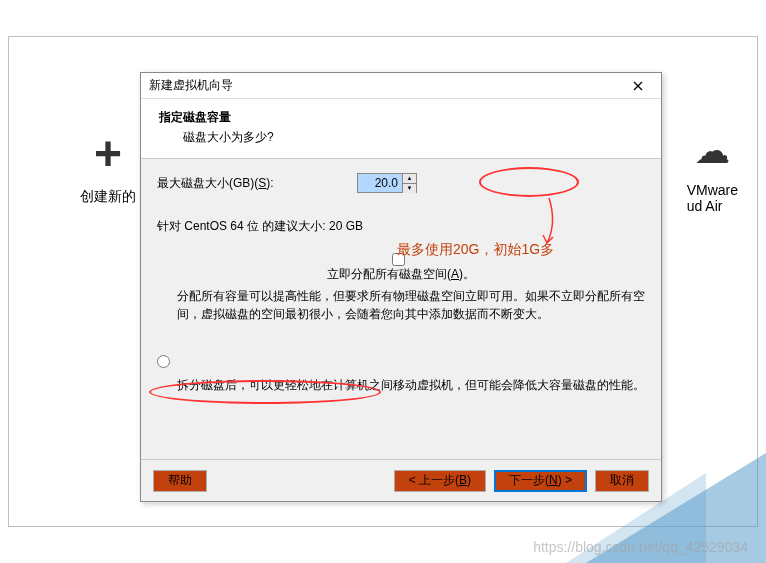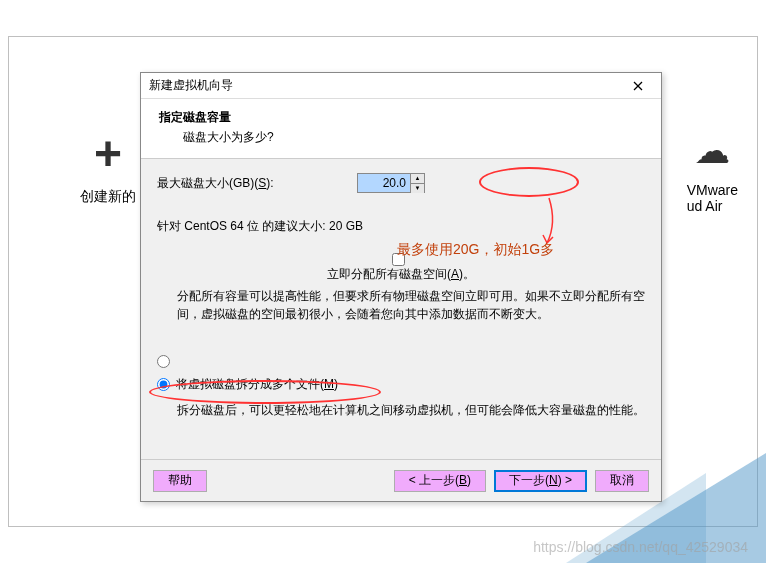--- a/index.html
+++ b/index.html
@@ -124,21 +124,21 @@
     }
     .row-disk-label { width: 200px; }
     .spinner-wrap {
       display: flex;
       border: 1px solid #888;
       background: #fff;
       height: 20px;
       position: relative;
     }
     .spinner-input {
-      width: 52px;
+      width: 44px;
       border: none;
       text-align: right;
       padding-right: 4px;
       font-size: 12px;
       background: #b3d7ff;
       color: #000;
     }
     .spinner-btns {
       width: 14px;
       display: flex;
@@ -225,21 +225,21 @@
       border-top: 1px solid #ccc;
       display: flex;
       align-items: center;
       padding: 0 12px;
       gap: 8px;
       background: #f0f0f0;
     }
     .btn {
       height: 22px;
       padding: 0 14px;
-      background: #f0abfc;
+      background: #c2410c;
       border: 1px solid #adadad;
       font-size: 12px;
       cursor: pointer;
       font-family: inherit;
     }
     .btn-primary {
       border: 2px solid #0078d7;
       padding: 0 13px;
     }
     .spacer { flex: 1; }
@@ -305,24 +305,20 @@
 
     <div class="checkbox-row">
       <input type="checkbox" style="">
       <span>立即分配所有磁盘空间(<u>A</u>)。</span>
     </div>
     <div class="desc-text">分配所有容量可以提高性能，但要求所有物理磁盘空间立即可用。如果不立即分配所有空间，虚拟磁盘的空间最初很小，会随着您向其中添加数据而不断变大。</div>
 
     <div class="radio-row">
       <input type="radio" name="split" style="">
     </div>
-    <div class="radio-row">
-      <input type="radio" name="split" checked="" style="">
-      <span>将虚拟磁盘拆分成多个文件(<u>M</u>)</span>
-    </div>
     <div class="ellipse2"></div>
     <div class="radio-desc">拆分磁盘后，可以更轻松地在计算机之间移动虚拟机，但可能会降低大容量磁盘的性能。</div>
   </div>
 
   <div class="button-bar">
     <button class="btn">帮助</button>
     <div class="spacer"></div>
     <button class="btn">&lt; 上一步(<u>B</u>)</button>
     <button class="btn btn-primary">下一步(<u>N</u>) &gt;</button>
     <button class="btn">取消</button>

